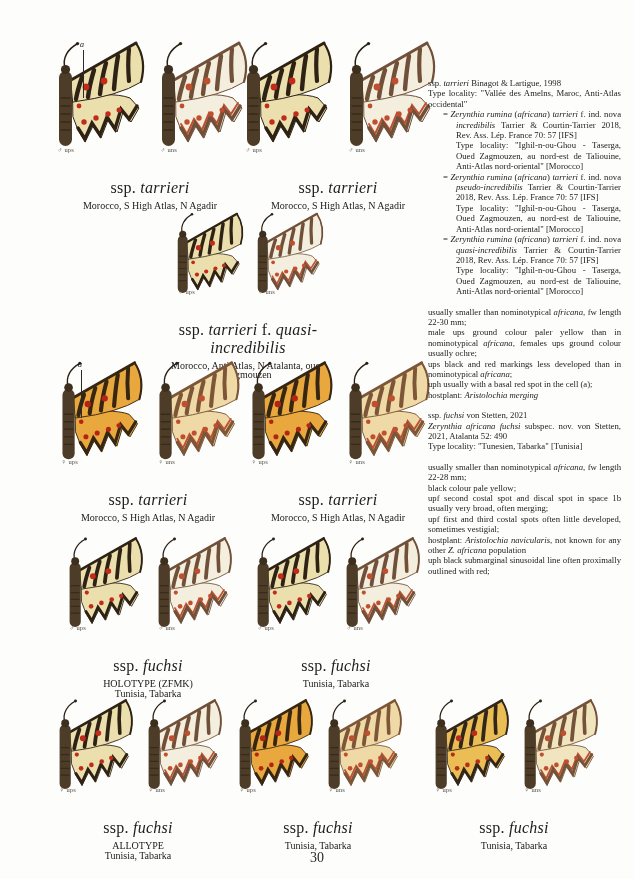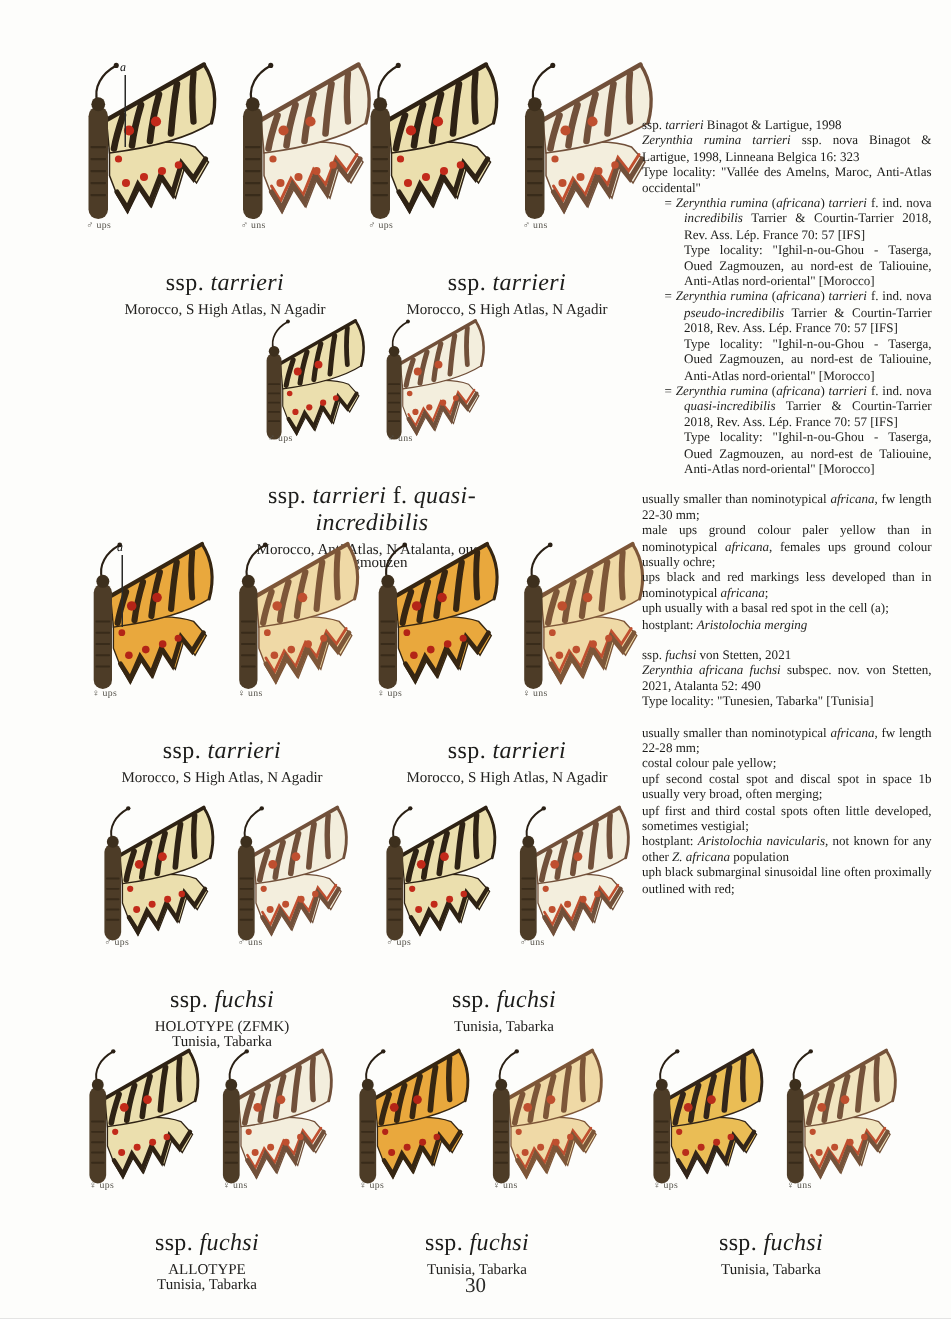--- a/index.html
+++ b/index.html
@@ -637,40 +637,39 @@
                 <circle cx="16.5" cy="31.5" r="4.6" fill="#3d2f1d"></circle>
               </g>
             </svg><span class="sex">♀ uns</span></div>
         </div>
         <div class="taxon"><span>ssp. </span><span class="i">fuchsi</span></div>
         <div class="locline">Tunisia, Tabarka</div>
       </div>
     </div>
   <div class="textcol">
       <div class="para"><span>ssp. </span><span class="i">tarrieri</span><span> Binagot &amp; Lartigue, 1998</span></div>
-      <div class="para"><span class="i">Zerynthia rumina tarrieri</span><span> ssp. nova Binagot &amp; Lartigue, 1998, Linneana Belgica 16: 323</span></div>
       <div class="para"><span>Type locality: "Vallée des Amelns, Maroc, Anti-Atlas occidental"</span></div>
       <div class="syn"><span class="eq">= </span><span class="i">Zerynthia rumina</span><span> (</span><span class="i">africana</span><span>) </span><span class="i">tarrieri</span><span> f. ind. nova </span><span class="i">incredibilis</span><span> Tarrier &amp; Courtin-Tarrier 2018, Rev. Ass. Lép. France  70: 57 [IFS]</span></div>
       <div class="synsub"><span>Type locality: "Ighil-n-ou-Ghou - Taserga, Oued Zagmouzen, au nord-est de Taliouine, Anti-Atlas nord-oriental" [Morocco]</span></div>
       <div class="syn"><span class="eq">= </span><span class="i">Zerynthia rumina</span><span> (</span><span class="i">africana</span><span>) </span><span class="i">tarrieri</span><span> f. ind. nova </span><span class="i">pseudo-incredibilis</span><span> Tarrier &amp; Courtin-Tarrier 2018, Rev. Ass. Lép. France 70: 57 [IFS]</span></div>
       <div class="synsub"><span>Type locality: "Ighil-n-ou-Ghou - Taserga, Oued Zagmouzen, au nord-est de Taliouine, Anti-Atlas nord-oriental" [Morocco]</span></div>
       <div class="syn"><span class="eq">= </span><span class="i">Zerynthia rumina</span><span> (</span><span class="i">africana</span><span>) </span><span class="i">tarrieri</span><span> f. ind. nova </span><span class="i">quasi-incredibilis</span><span> Tarrier &amp; Courtin-Tarrier 2018, Rev. Ass. Lép. France  70: 57 [IFS]</span></div>
       <div class="synsub"><span>Type locality: "Ighil-n-ou-Ghou - Taserga, Oued Zagmouzen, au nord-est de Taliouine, Anti-Atlas nord-oriental" [Morocco]</span></div>
       <div class="gap"></div>
       <div class="para"><span>usually smaller than nominotypical </span><span class="i">africana</span><span>, fw length 22-30 mm;</span></div>
       <div class="para"><span>male ups  ground colour paler yellow than in nominotypical </span><span class="i">africana</span><span>, females ups  ground colour usually ochre;</span></div>
       <div class="para"><span>ups black and red markings less developed than in nominotypical </span><span class="i">africana</span><span>;</span></div>
       <div class="para"><span>uph usually with a basal red spot in the cell (a);</span></div>
       <div class="para"><span>hostplant: </span><span class="i">Aristolochia merging</span></div>
       <div class="gap"></div>
       <div class="para"><span>ssp. </span><span class="i">fuchsi</span><span> von Stetten, 2021</span></div>
       <div class="para"><span class="i">Zerynthia africana fuchsi</span><span> subspec. nov. von Stetten, 2021, Atalanta 52: 490</span></div>
       <div class="para"><span>Type locality: "Tunesien, Tabarka" [Tunisia]</span></div>
       <div class="gap"></div>
       <div class="para"><span>usually smaller than nominotypical </span><span class="i">africana</span><span>, fw length 22-28 mm;</span></div>
-      <div class="para"><span>costal colour pale yellow;</span></div>
+      <div class="para"><span>black colour pale yellow;</span></div>
       <div class="para"><span>upf second costal spot and discal spot in space 1b usually very broad, often merging;</span></div>
       <div class="para"><span>upf first and third costal spots often little developed, sometimes vestigial;</span></div>
       <div class="para"><span>hostplant: </span><span class="i">Aristolochia navicularis</span><span>, not known for any other </span><span class="i">Z. africana</span><span> population</span></div>
       <div class="para"><span>uph black submarginal sinusoidal line often proximally outlined with red;</span></div>
     </div>
   <div class="pagenum">30</div>
 </div>
 
 </body></html>

